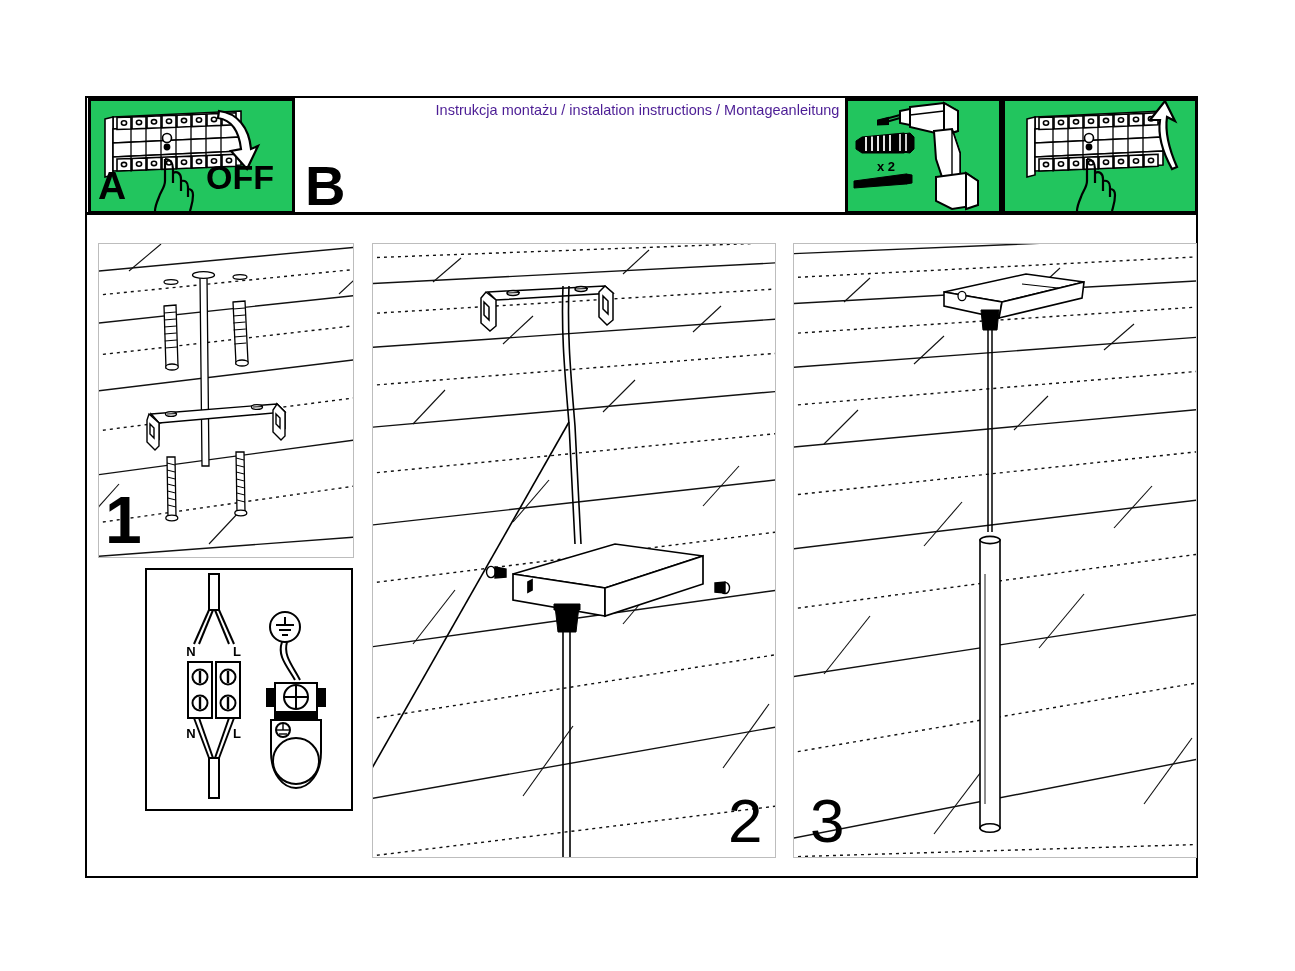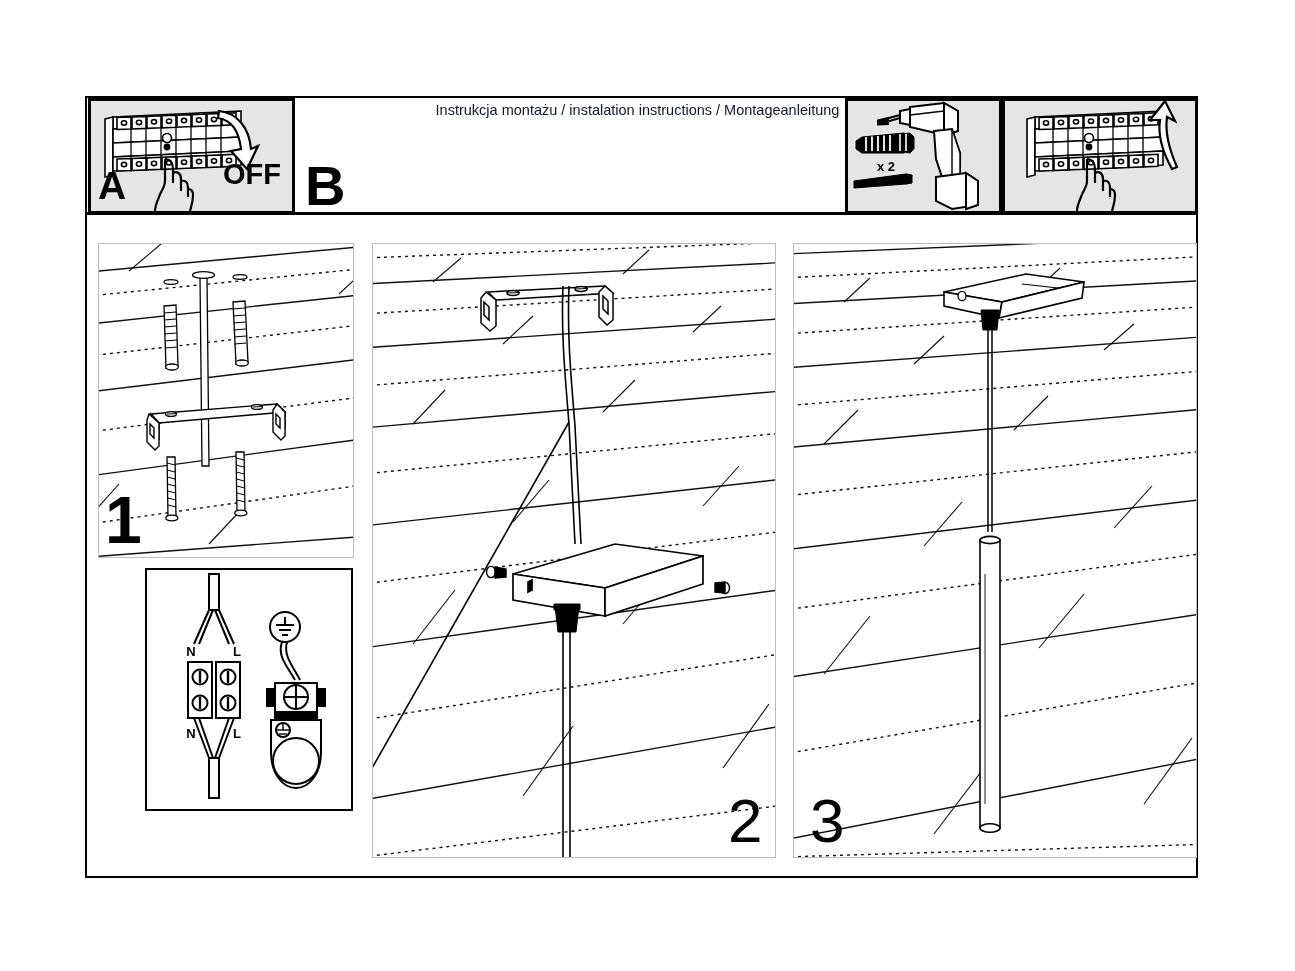--- a/index.html
+++ b/index.html
@@ -8,43 +8,43 @@
   #sheet{position:relative;width:1295px;height:971px;background:#ffffff;overflow:hidden;}
 
   
   #outer-frame{
     position:absolute;left:85px;top:96px;width:1113px;height:782px;
     border:2.5px solid #000;box-sizing:border-box;background:#fff;
   }
 
   
   .hdr-box{
-    position:absolute;border:3px solid #000;box-sizing:border-box;background:#e5e5e5;
+    position:absolute;border:3px solid #000;box-sizing:border-box;background:#22c55e;
   }
   #panel-a{left:88px;top:98px;width:207px;height:116px;}
   #panel-tool{left:845px;top:98px;width:157px;height:116px;}
   #panel-c{left:1002px;top:98px;width:196px;height:116px;}
 
   #hdr-rule{
     position:absolute;left:85px;top:212px;width:1113px;height:3px;background:#000;
   }
 
   .letter{
     position:absolute;font-family:"Liberation Sans",sans-serif;
     font-weight:bold;color:#000;line-height:1;
   }
   #label-a{left:98px;top:166px;font-size:39px;}
   #label-b{left:305px;top:158px;font-size:56px;}
   #label-c{left:1022px;top:166px;font-size:39px;}
-  #label-off{left:223px;top:160px;font-size:29px;font-weight:bold;}
+  #label-off{left:206px;top:160px;font-size:34px;font-weight:bold;}
   #label-on{left:1125px;top:160px;font-size:39px;font-weight:bold;}
 
   #title-block{
     position:absolute;left:435px;top:99px;width:405px;text-align:center;
-    font-size:14.5px;color:#0f172a;line-height:1.65;
+    font-size:14.5px;color:#4c1d95;line-height:1.65;
   }
 
   
   .step-box{
     position:absolute;border:1px solid #bdbdbd;box-sizing:border-box;
     background:#fff;overflow:hidden;
   }
   #step1{left:98px;top:243px;width:256px;height:315px;}
   #step2{left:372px;top:243px;width:404px;height:615px;}
   #step3{left:793px;top:243px;width:404px;height:615px;}

